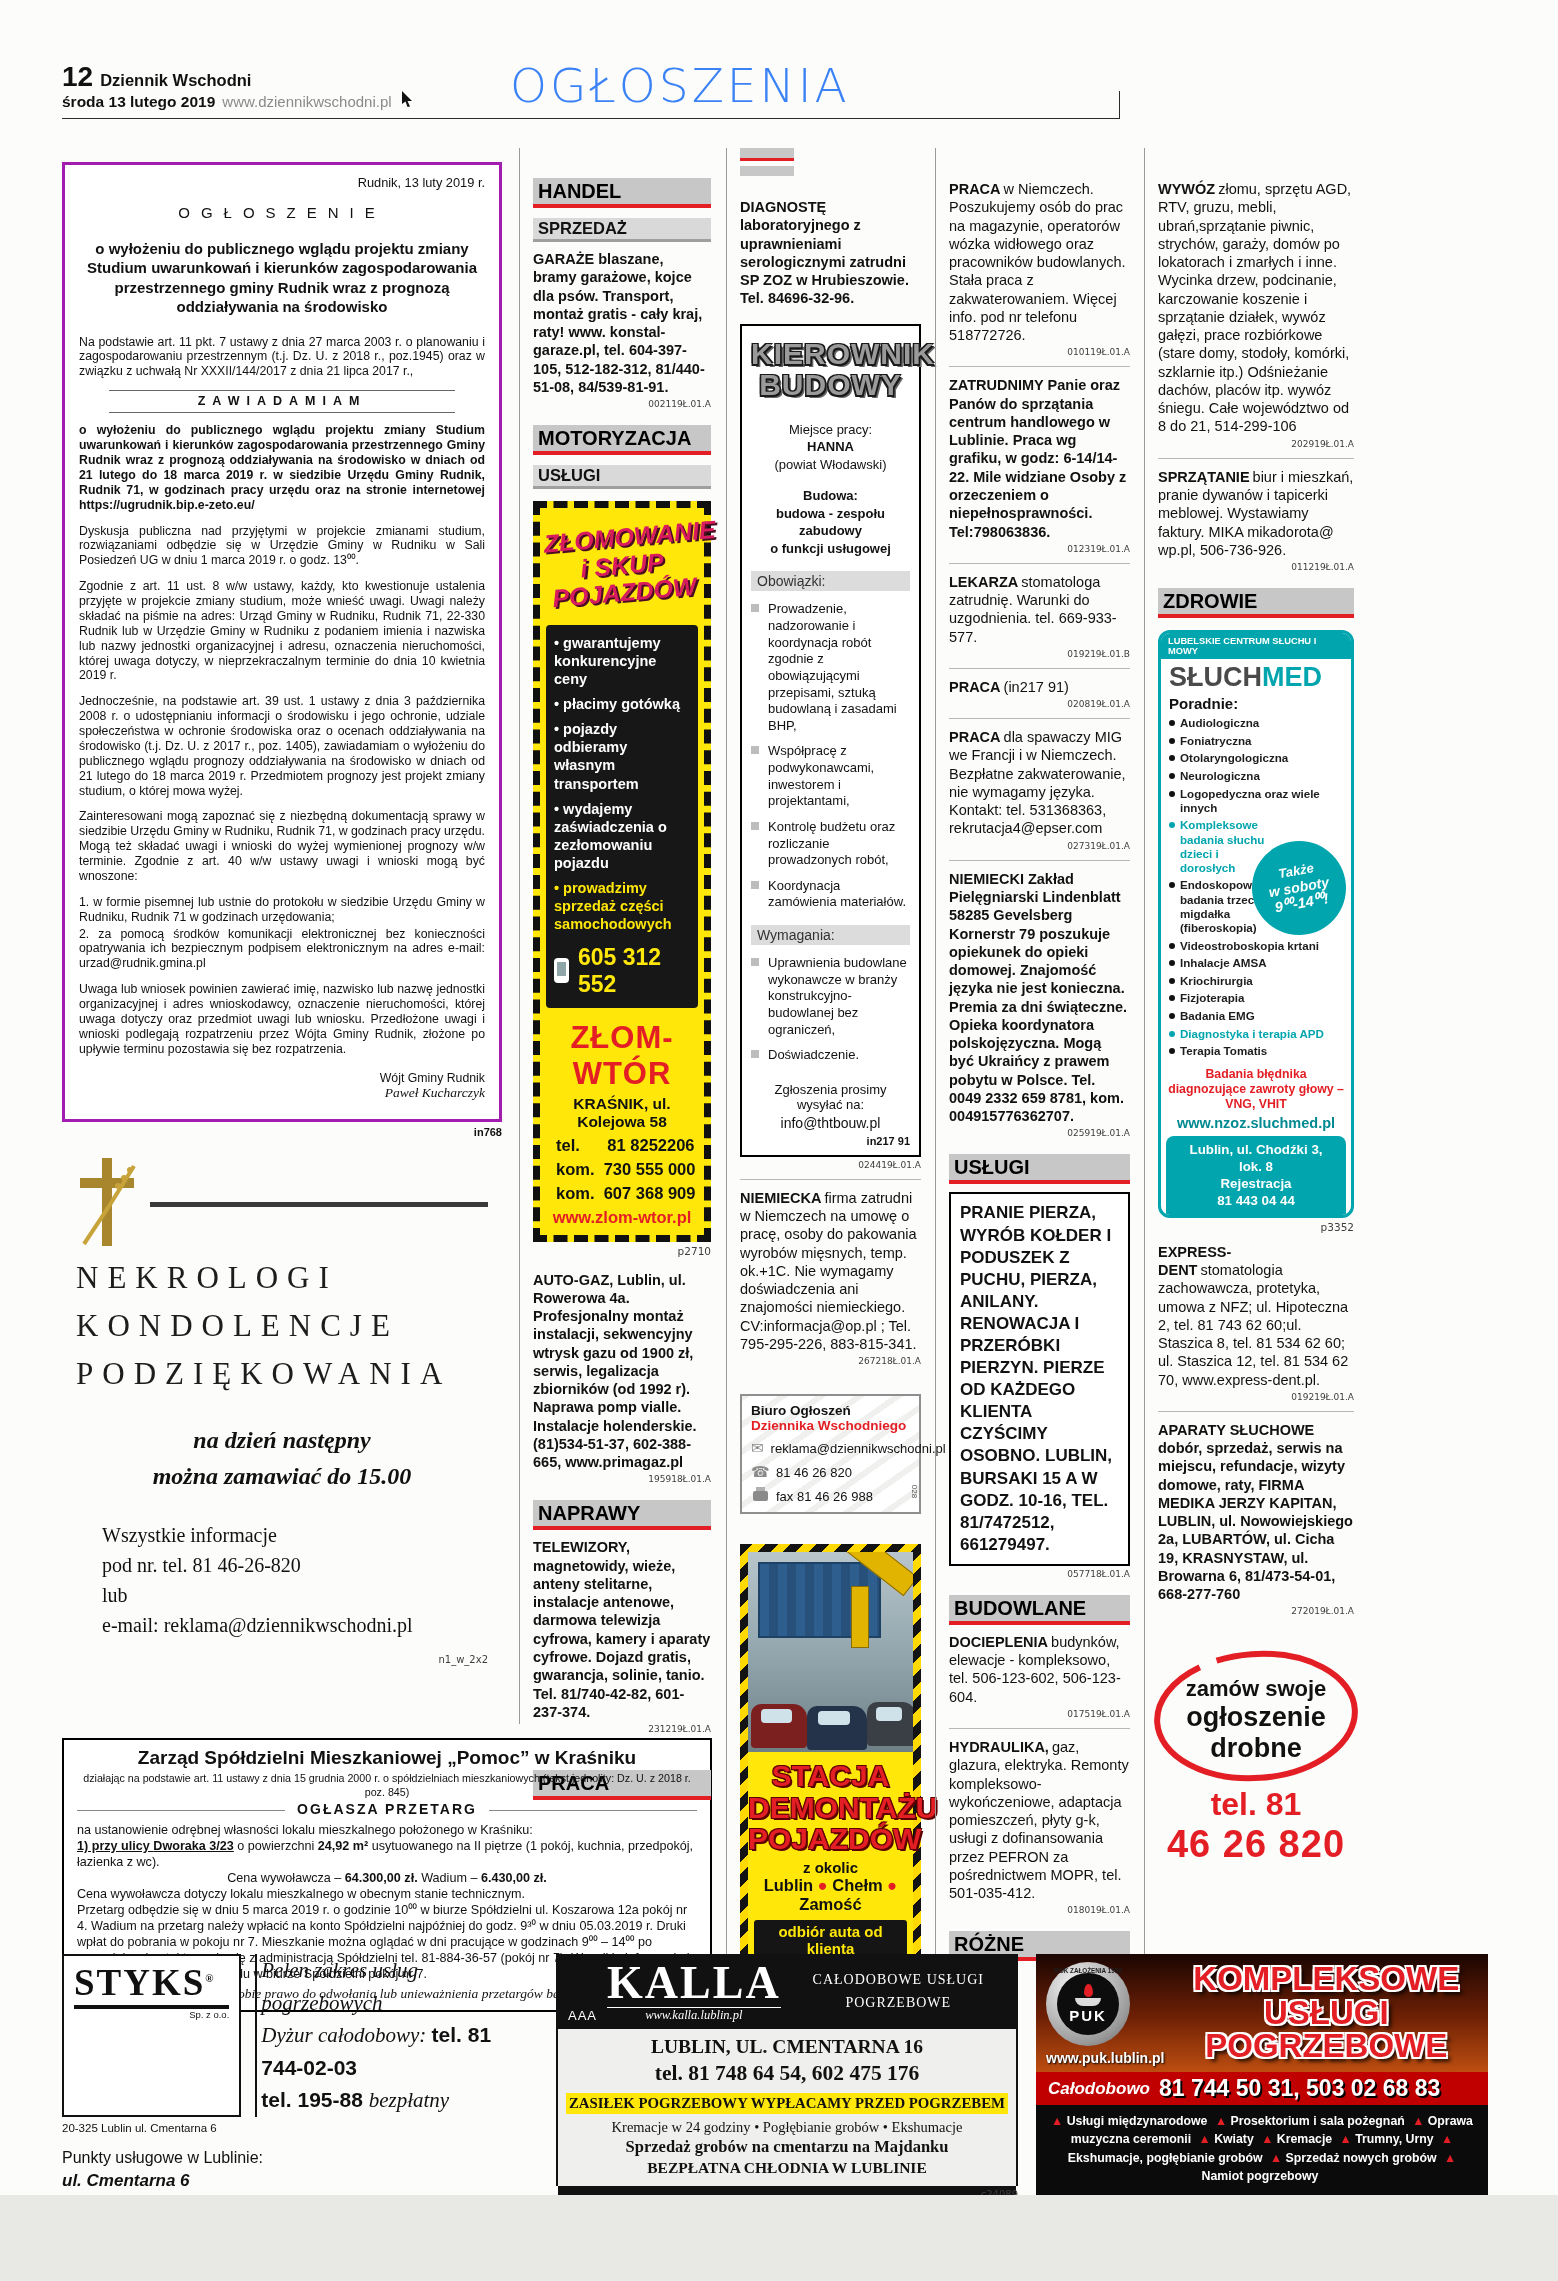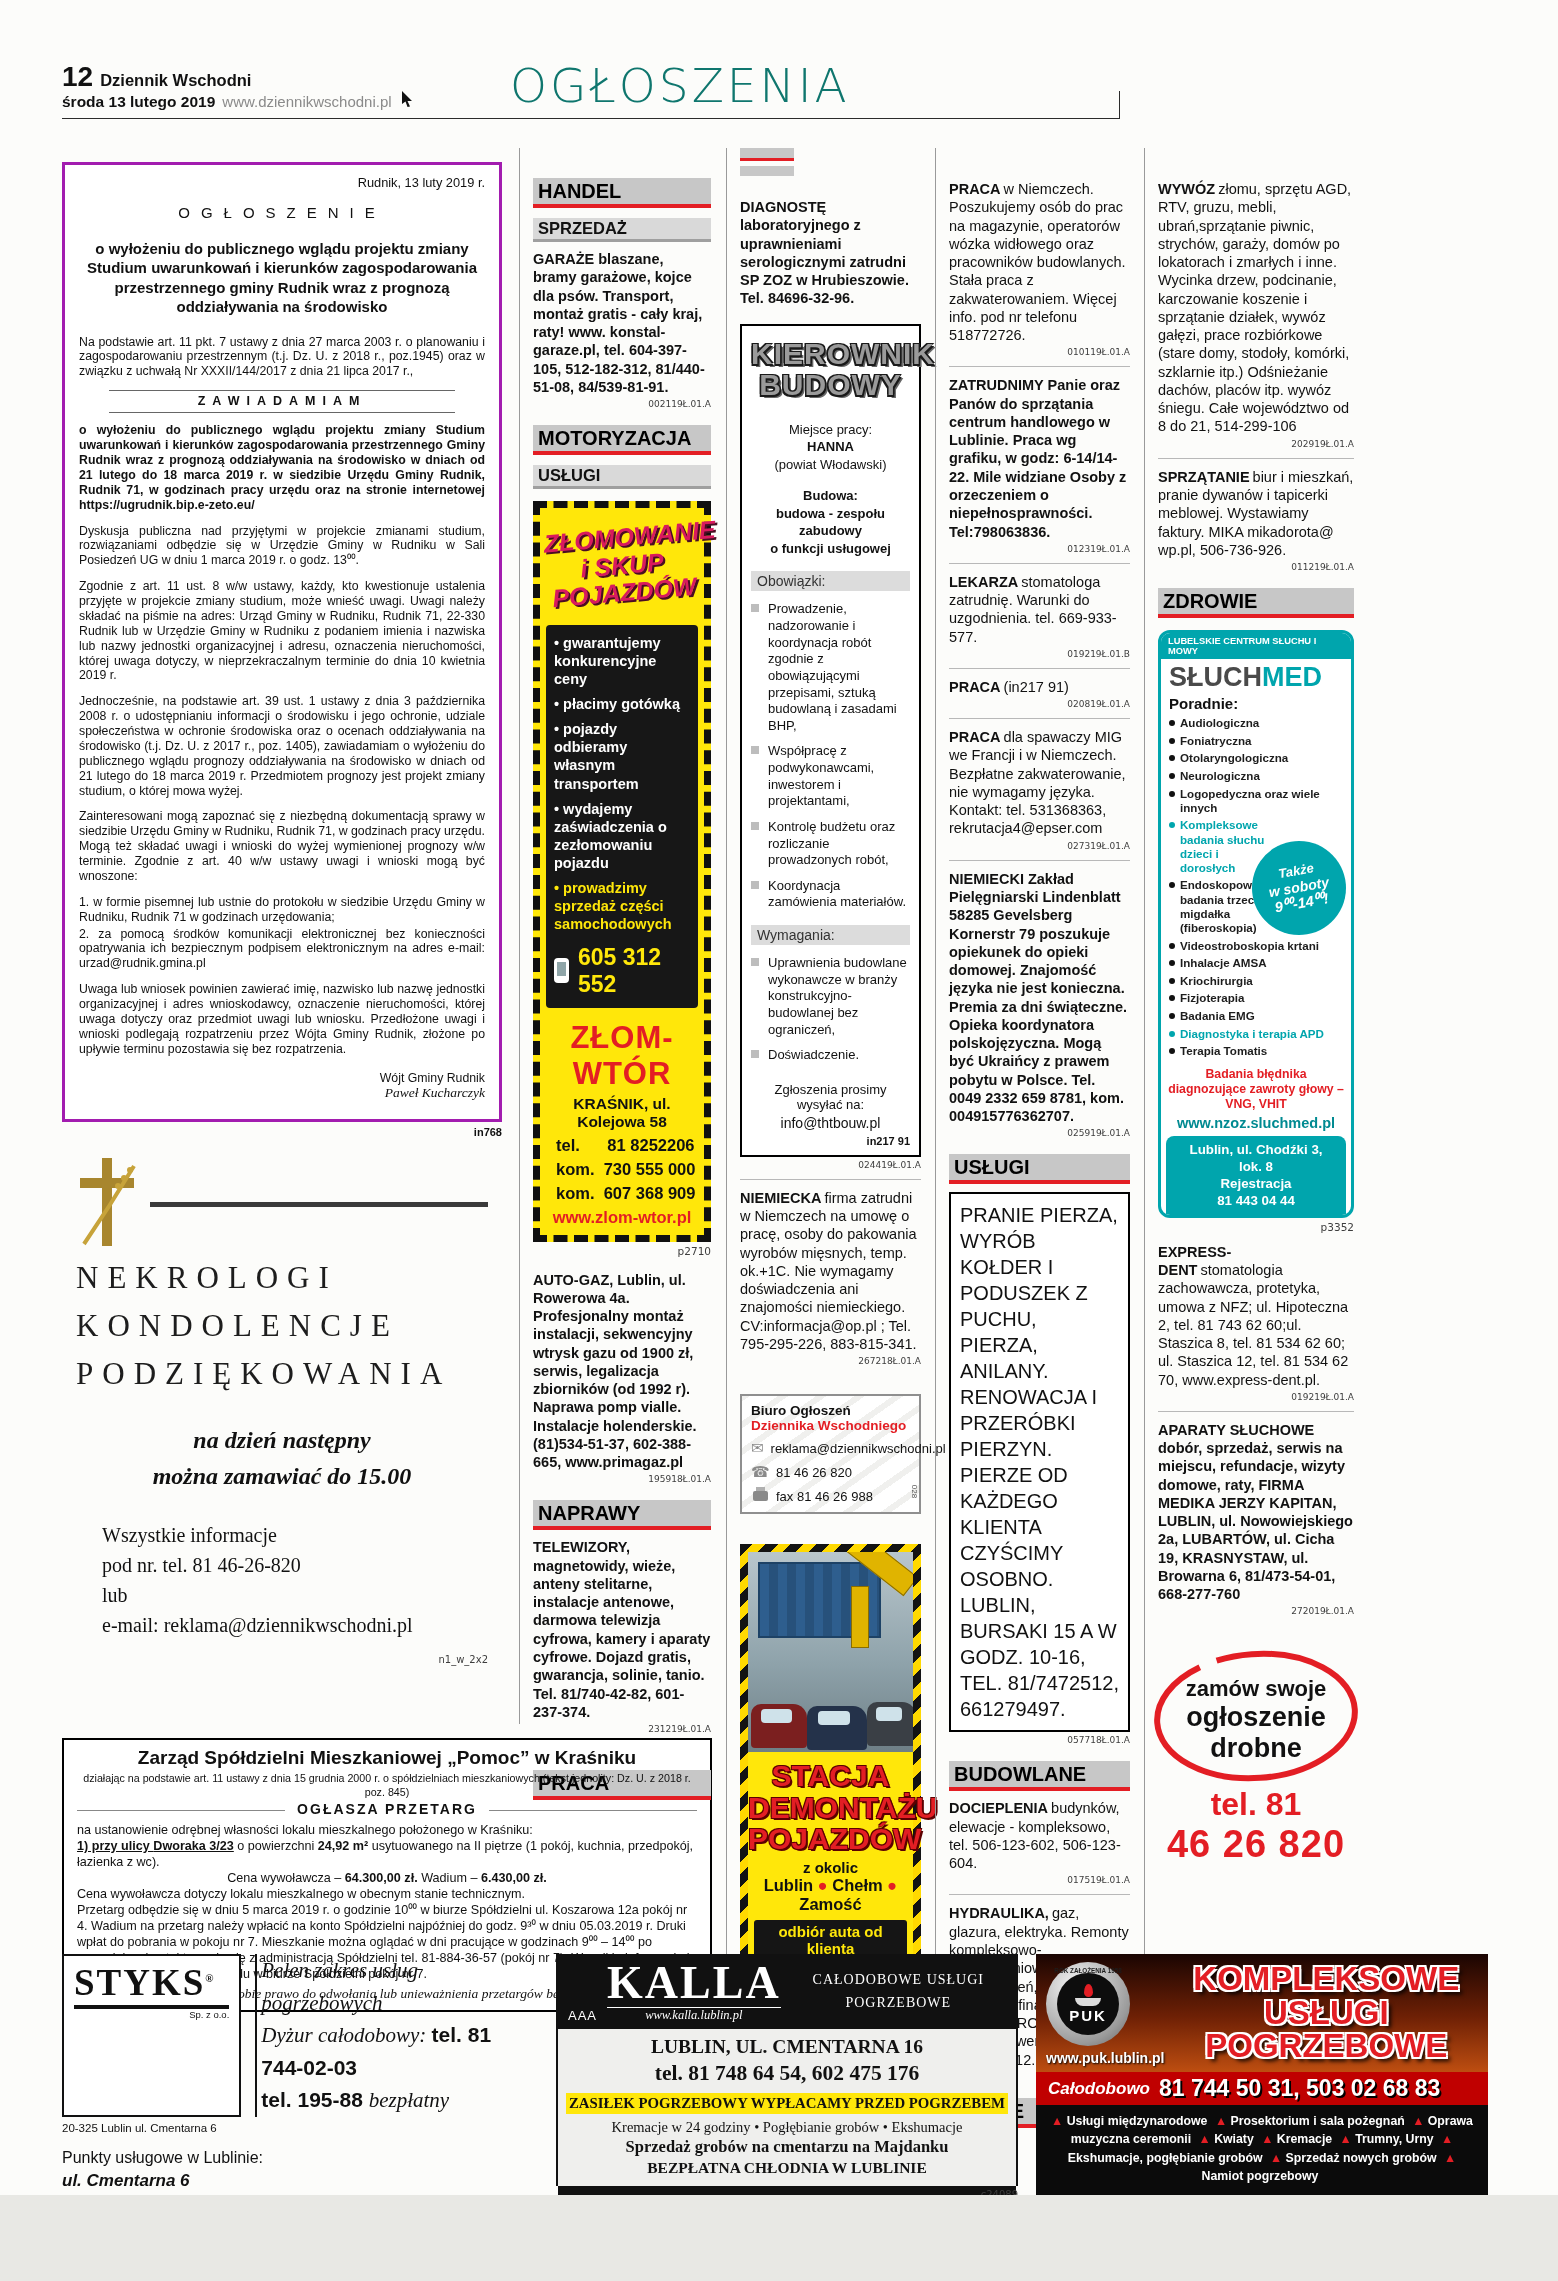--- a/index.html
+++ b/index.html
@@ -5,21 +5,21 @@
   html,body{margin:0;padding:0;background:#e8e8e4;}
   .page{position:relative;width:1558px;height:2195px;background:#fcfcfa;font-family:"Liberation Sans",sans-serif;color:#111;overflow:hidden;margin:0 auto;}
   
   .hdr{position:absolute;top:64px;left:62px;right:56px;}
   .hdr-l1{display:flex;align-items:baseline;gap:7px;}
   .hdr-num{font-weight:bold;font-size:28px;line-height:0.9;}
   .hdr-paper{font-weight:bold;font-size:16.5px;}
   .hdr-l2{display:flex;align-items:baseline;gap:7px;margin-top:1px;}
   .hdr-date{font-weight:bold;font-size:15.5px;}
   .hdr-url{color:#8a8a8a;font-size:15px;}
-  .hdr-title{position:absolute;left:448px;top:-6px;font-family:"DejaVu Sans",sans-serif;font-weight:200;font-size:47px;letter-spacing:3px;color:#0f766e;}
+  .hdr-title{position:absolute;left:448px;top:-6px;font-family:"DejaVu Sans",sans-serif;font-weight:200;font-size:47px;letter-spacing:3px;color:#3b82f6;}
   .hdr-rule{position:absolute;top:118px;left:62px;width:1058px;border-top:1.5px solid #2b2b2b;}
   .hdr-rule::after{content:"";position:absolute;right:0;top:-28px;height:28px;border-right:1.5px solid #2b2b2b;}
   .cursor{display:inline-block;margin-left:2px;}
   
   .cols{position:absolute;top:148px;left:62px;display:flex;}
   .lw{width:650px;}
   .lc{display:flex;height:1576px;}
   .c1{width:440px;}
   .c2{width:178px;margin-left:17px;border-left:1px solid #9a9a9a;padding-left:13px;}
   .c3,.c4{width:181px;border-left:1px solid #9a9a9a;padding-left:13px;margin-left:14px;}
@@ -111,21 +111,21 @@
   .car3{left:72%;bottom:6px;width:30%;background:#3a3f45;}
   .st-title{color:#e31e24;font-weight:800;font-size:30px;text-align:center;line-height:1.05;margin:8px 0 4px;
     text-shadow:-1px -1px 0 #5c0000,1px -1px 0 #5c0000,-1px 1px 0 #5c0000,2px 2px 0 #5c0000;}
   .st-from{text-align:center;font-weight:bold;font-size:15px;margin-top:2px;}
   .st-cities{text-align:center;font-weight:800;font-size:16.5px;}
   .dot{color:#e31e24;}
   .st-pick{background:#151515;color:#ffe70a;font-weight:bold;text-align:center;font-size:15px;padding:3px 0;margin:6px 6px;border-radius:3px;}
   .st-tel{text-align:center;font-weight:bold;font-size:17px;}
   .st-num{background:#151515;color:#ffe70a;font-weight:800;font-size:26px;text-align:center;padding:4px 0;margin:4px 6px 0;border-radius:3px;letter-spacing:1px;}
   
-  .box-ad{border:2.5px solid #000;padding:8px 9px;font-weight:normal;font-size:20px;line-height:1.3;margin-top:6px;background:#fff;}
+  .box-ad{border:2.5px solid #000;padding:8px 9px;font-weight:bold;font-size:17px;line-height:1.3;margin-top:6px;background:#fff;}
   
   .sm{border:3px solid #00a5ad;border-radius:12px;margin-top:12px;overflow:hidden;position:relative;background:#fff;}
   .sm-top{background:#00a5ad;color:#fff;font-weight:bold;font-size:9.3px;padding:3px 7px;}
   .sm-logo{font-weight:800;font-size:27px;padding:3px 8px 0;color:#4a4a4a;}
   .sm-logo .med{color:#00a5ad;}
   .sm-por{font-weight:bold;font-size:15px;padding:2px 8px 0;}
   .sm ul{margin:4px 0 0;padding:0 8px;}
   .sm li{list-style:none;font-size:11.6px;line-height:1.22;margin-bottom:3.5px;padding-left:11px;position:relative;font-weight:bold;color:#1d1d1d;}
   .sm li::before{content:"";position:absolute;left:0;top:4px;width:6px;height:6px;border-radius:50%;background:#111;}
   .sm li.t{color:#00a5ad;}

